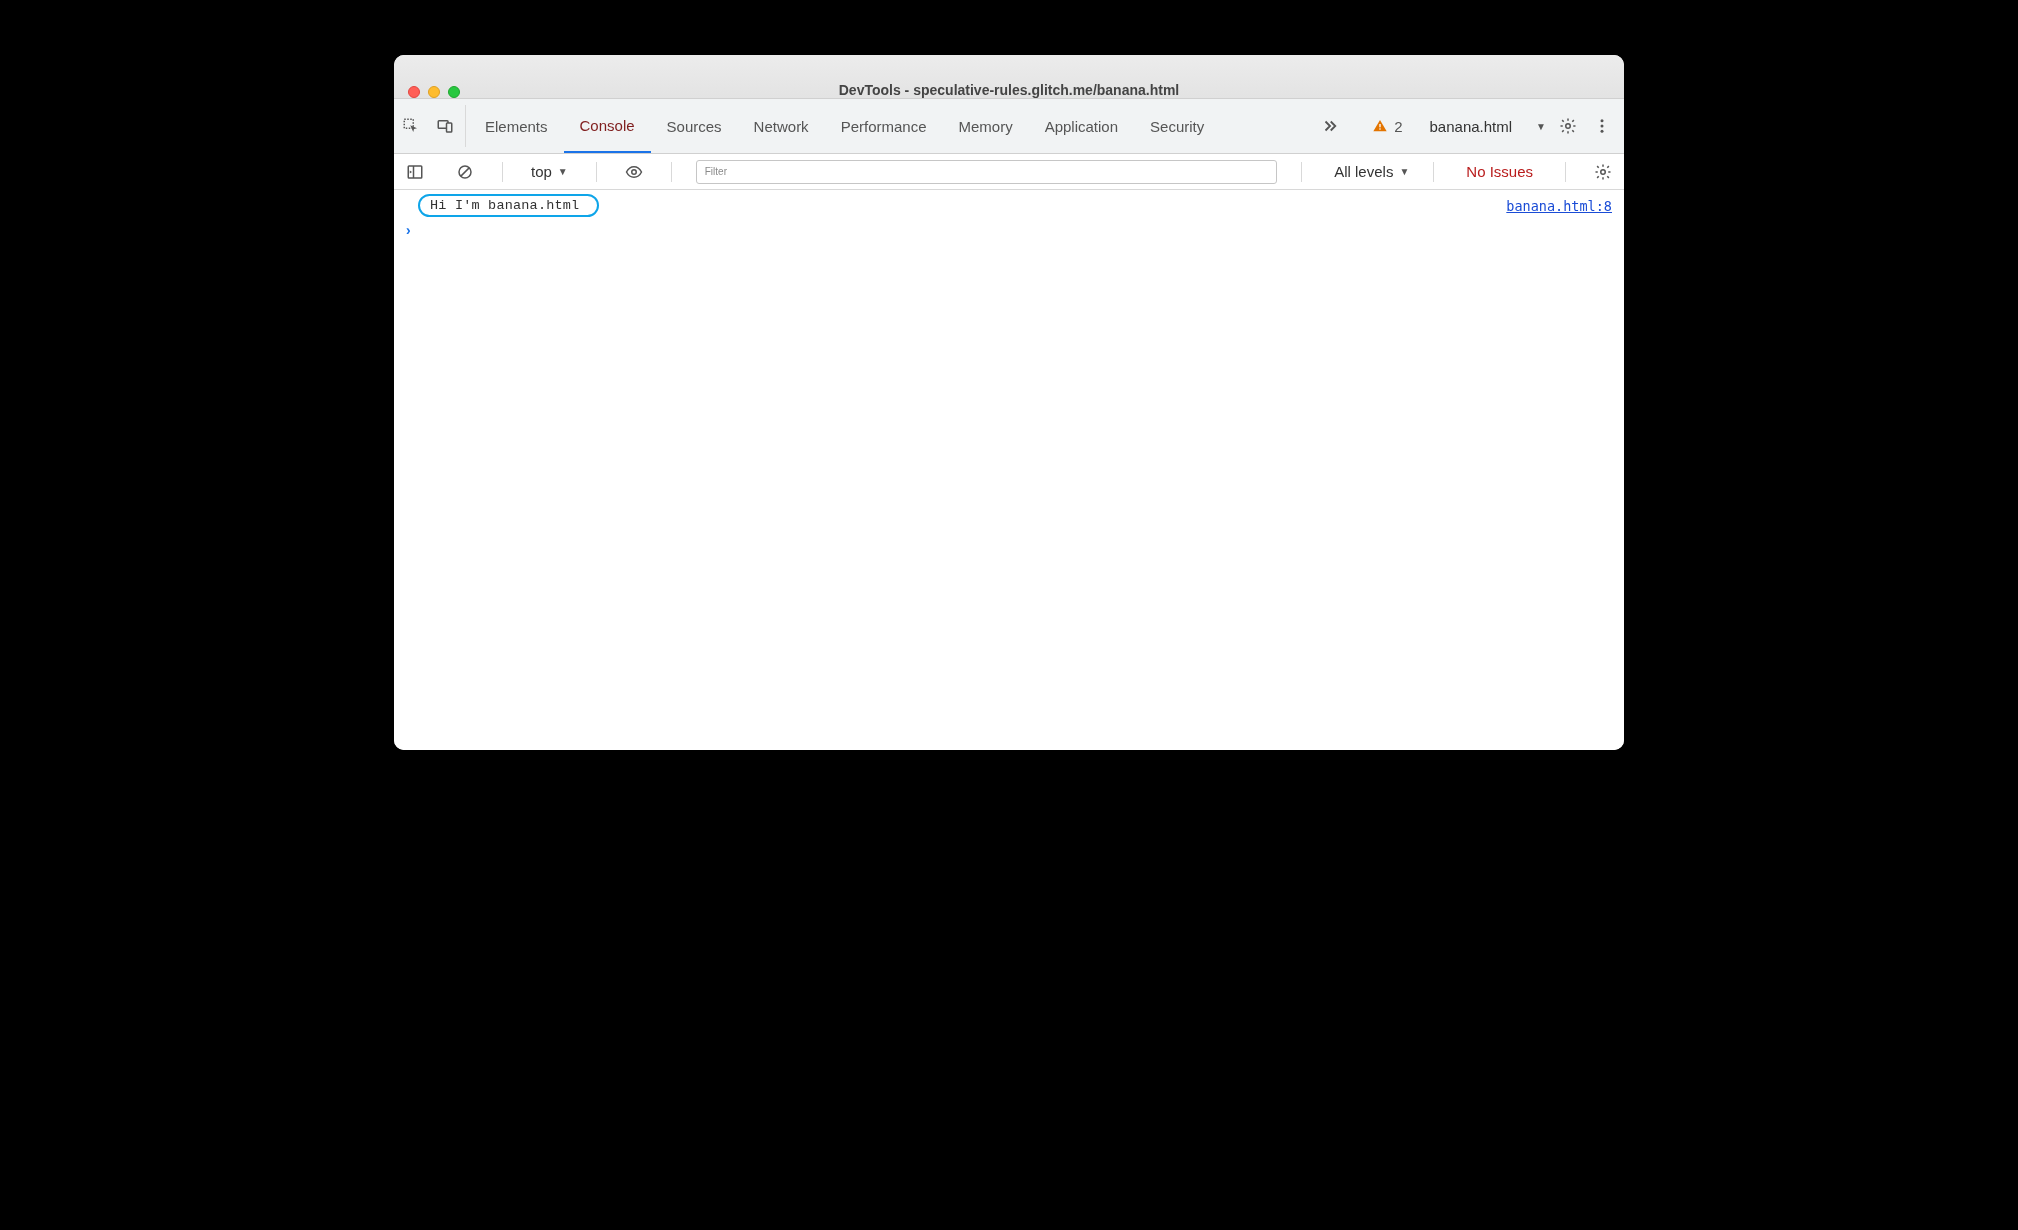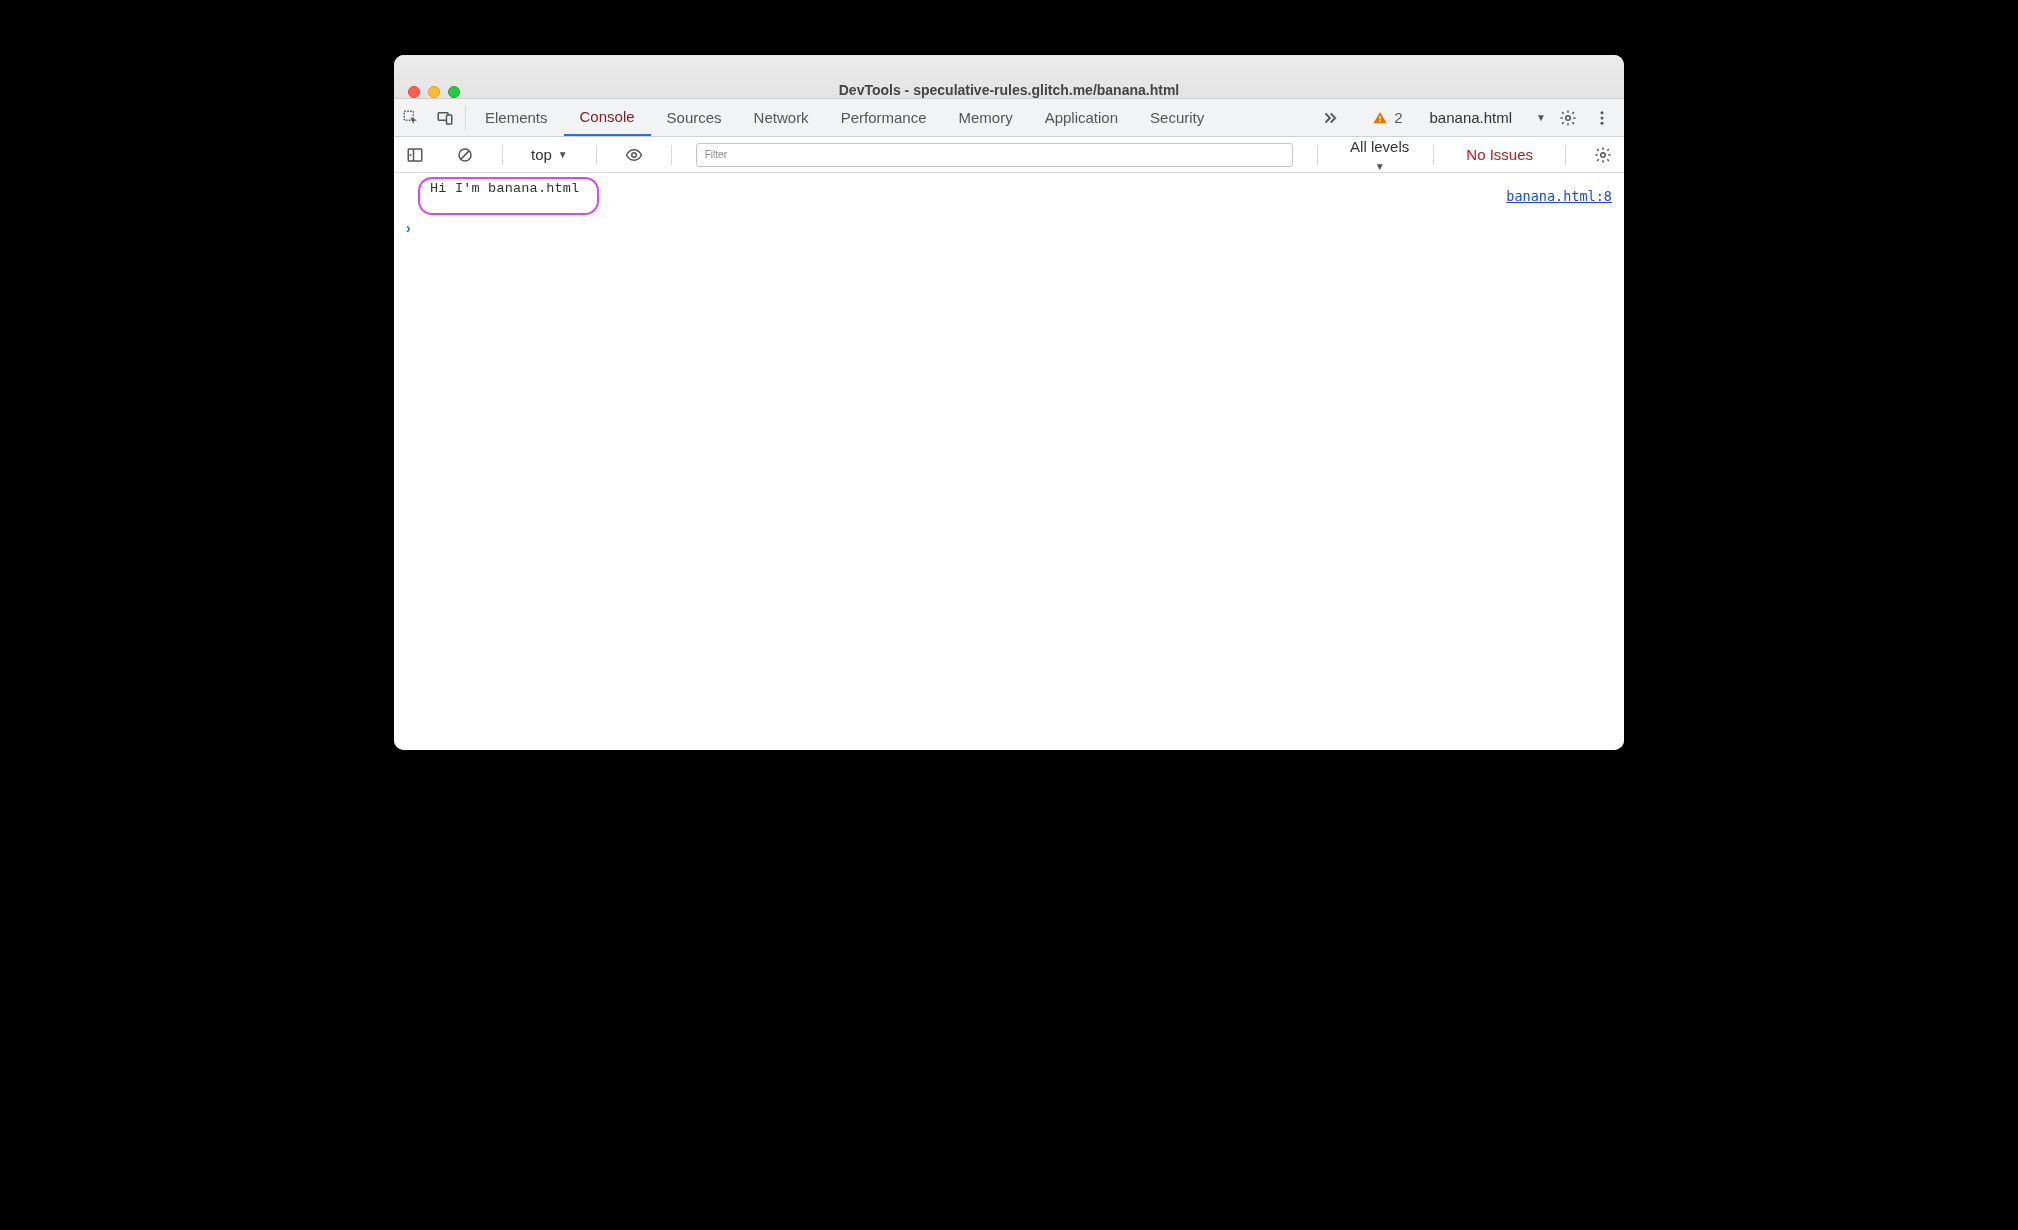--- a/index.html
+++ b/index.html
@@ -47,21 +47,21 @@
   .titlebar .title {
     position:absolute; left:0; right:0;
     text-align:center;
     font-weight:600;
     font-size:14px;
     color:#444;
     pointer-events:none;
   }
   
   .tabsrow {
-    height: 38px;
+    height: 55px;
     background:#f1f3f4;
     border-bottom:1px solid #d0d0d0;
     display:flex;
     align-items:stretch;
     font-size:15px;
     color:#555;
   }
   .tabsrow .ticon {
     width:34px;
     display:flex; align-items:center; justify-content:center;
@@ -107,42 +107,42 @@
     flex:1;
     height:24px;
     border:1px solid #c6c6c6;
     border-radius:3px;
     padding:0 8px;
     font-size:10px;
     color:#333;
     background:#fff;
   }
   .filter::placeholder{color:#8a8a8a;}
-  .levels { display:flex; align-items:center; gap:6px; color:#333; cursor:pointer; padding-left:8px;flex-direction:column;}
+  .levels { display:flex; align-items:center; gap:6px; color:#333; cursor:pointer; padding-left:8px;}
   .issues { color:#b91c1c; padding:0 8px; cursor:pointer;}
   
   .cbody {
     flex:1;
     background:#fff;
     position:relative;
     font-family: Menlo, Consolas, "Courier New", monospace;
     font-size:13.5px;
   }
   .logrow {
     display:flex;
     align-items:center;
     justify-content:space-between;
     padding:4px 12px 4px 24px;
     color:#333;
   }
   .logrow .msg {
     display:inline-block;
-    border:2px solid #d946ef;
+    border:2px solid #0ea5e9;
     border-radius:14px;
-    padding:2px 18px 17px 10px;
+    padding:2px 18px 2px 10px;
     letter-spacing:.2px;
   }
   .logrow .src {
     color:#1a4cd6;
     text-decoration:underline;
     cursor:pointer;
     font-family: Menlo, Consolas, monospace;
   }
   .prompt {
     color:#1a73e8;

